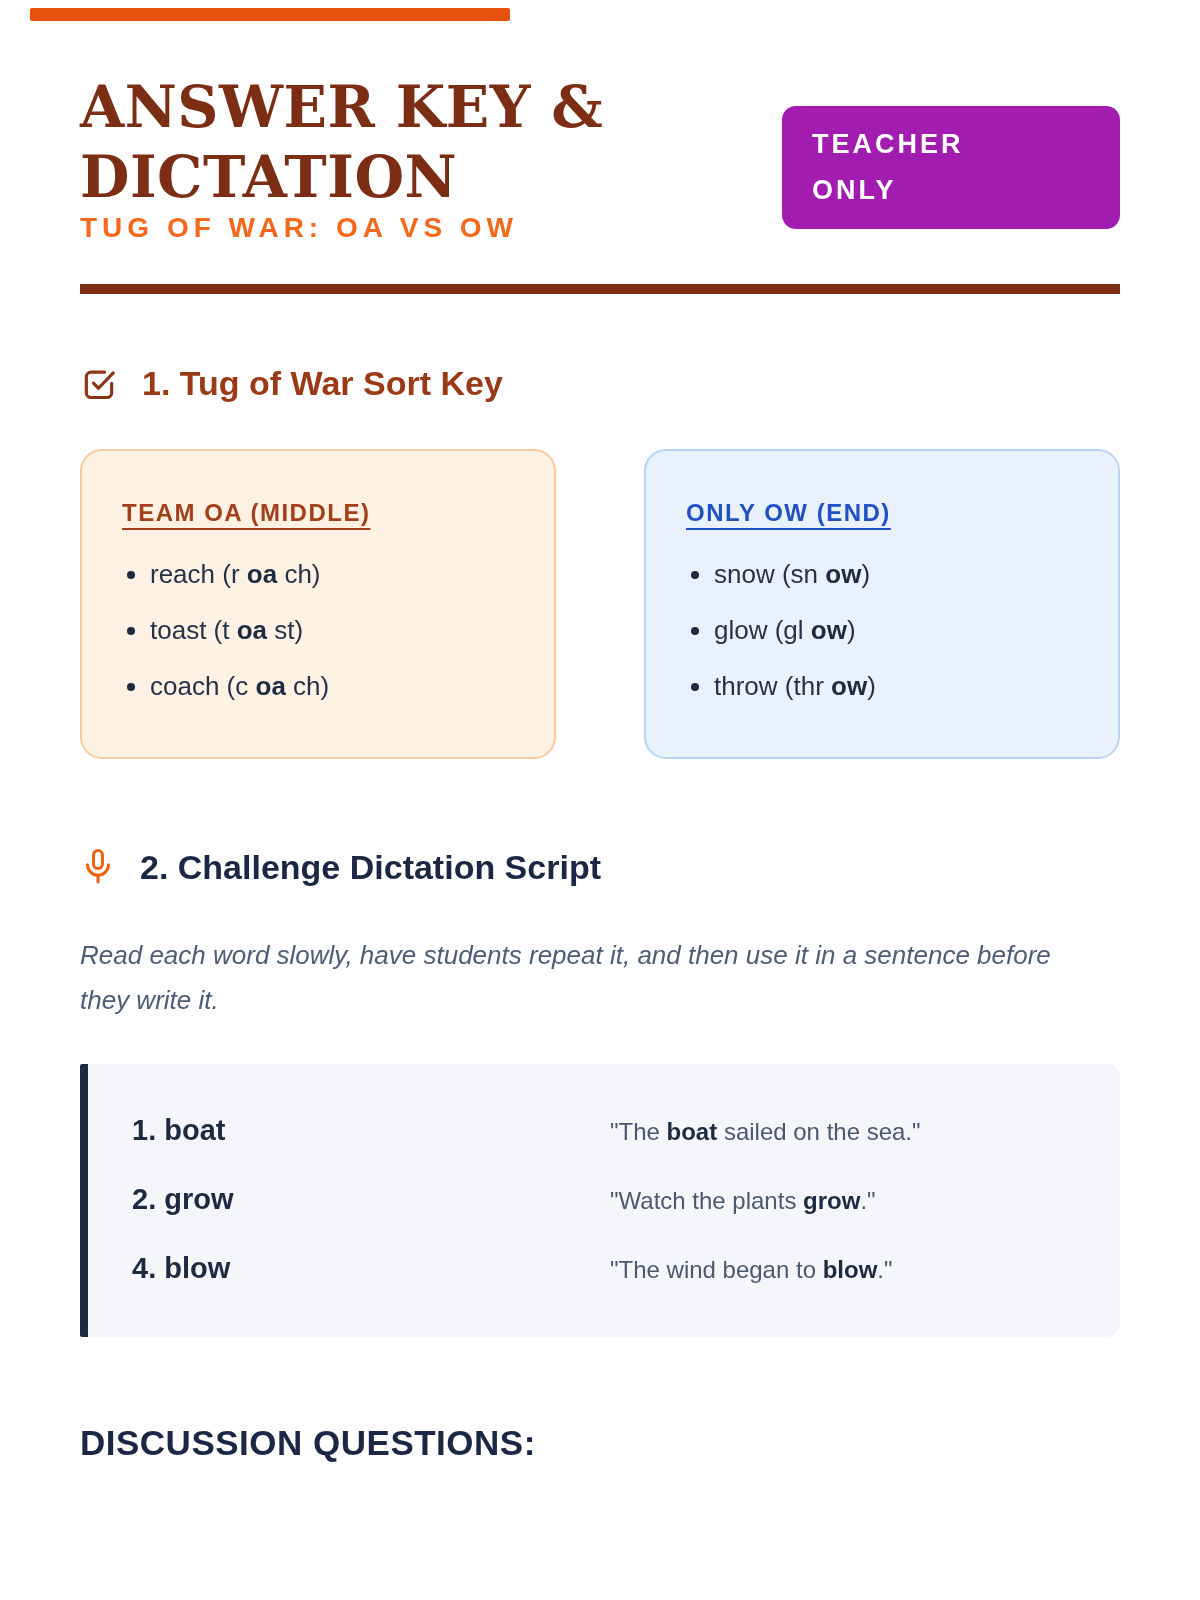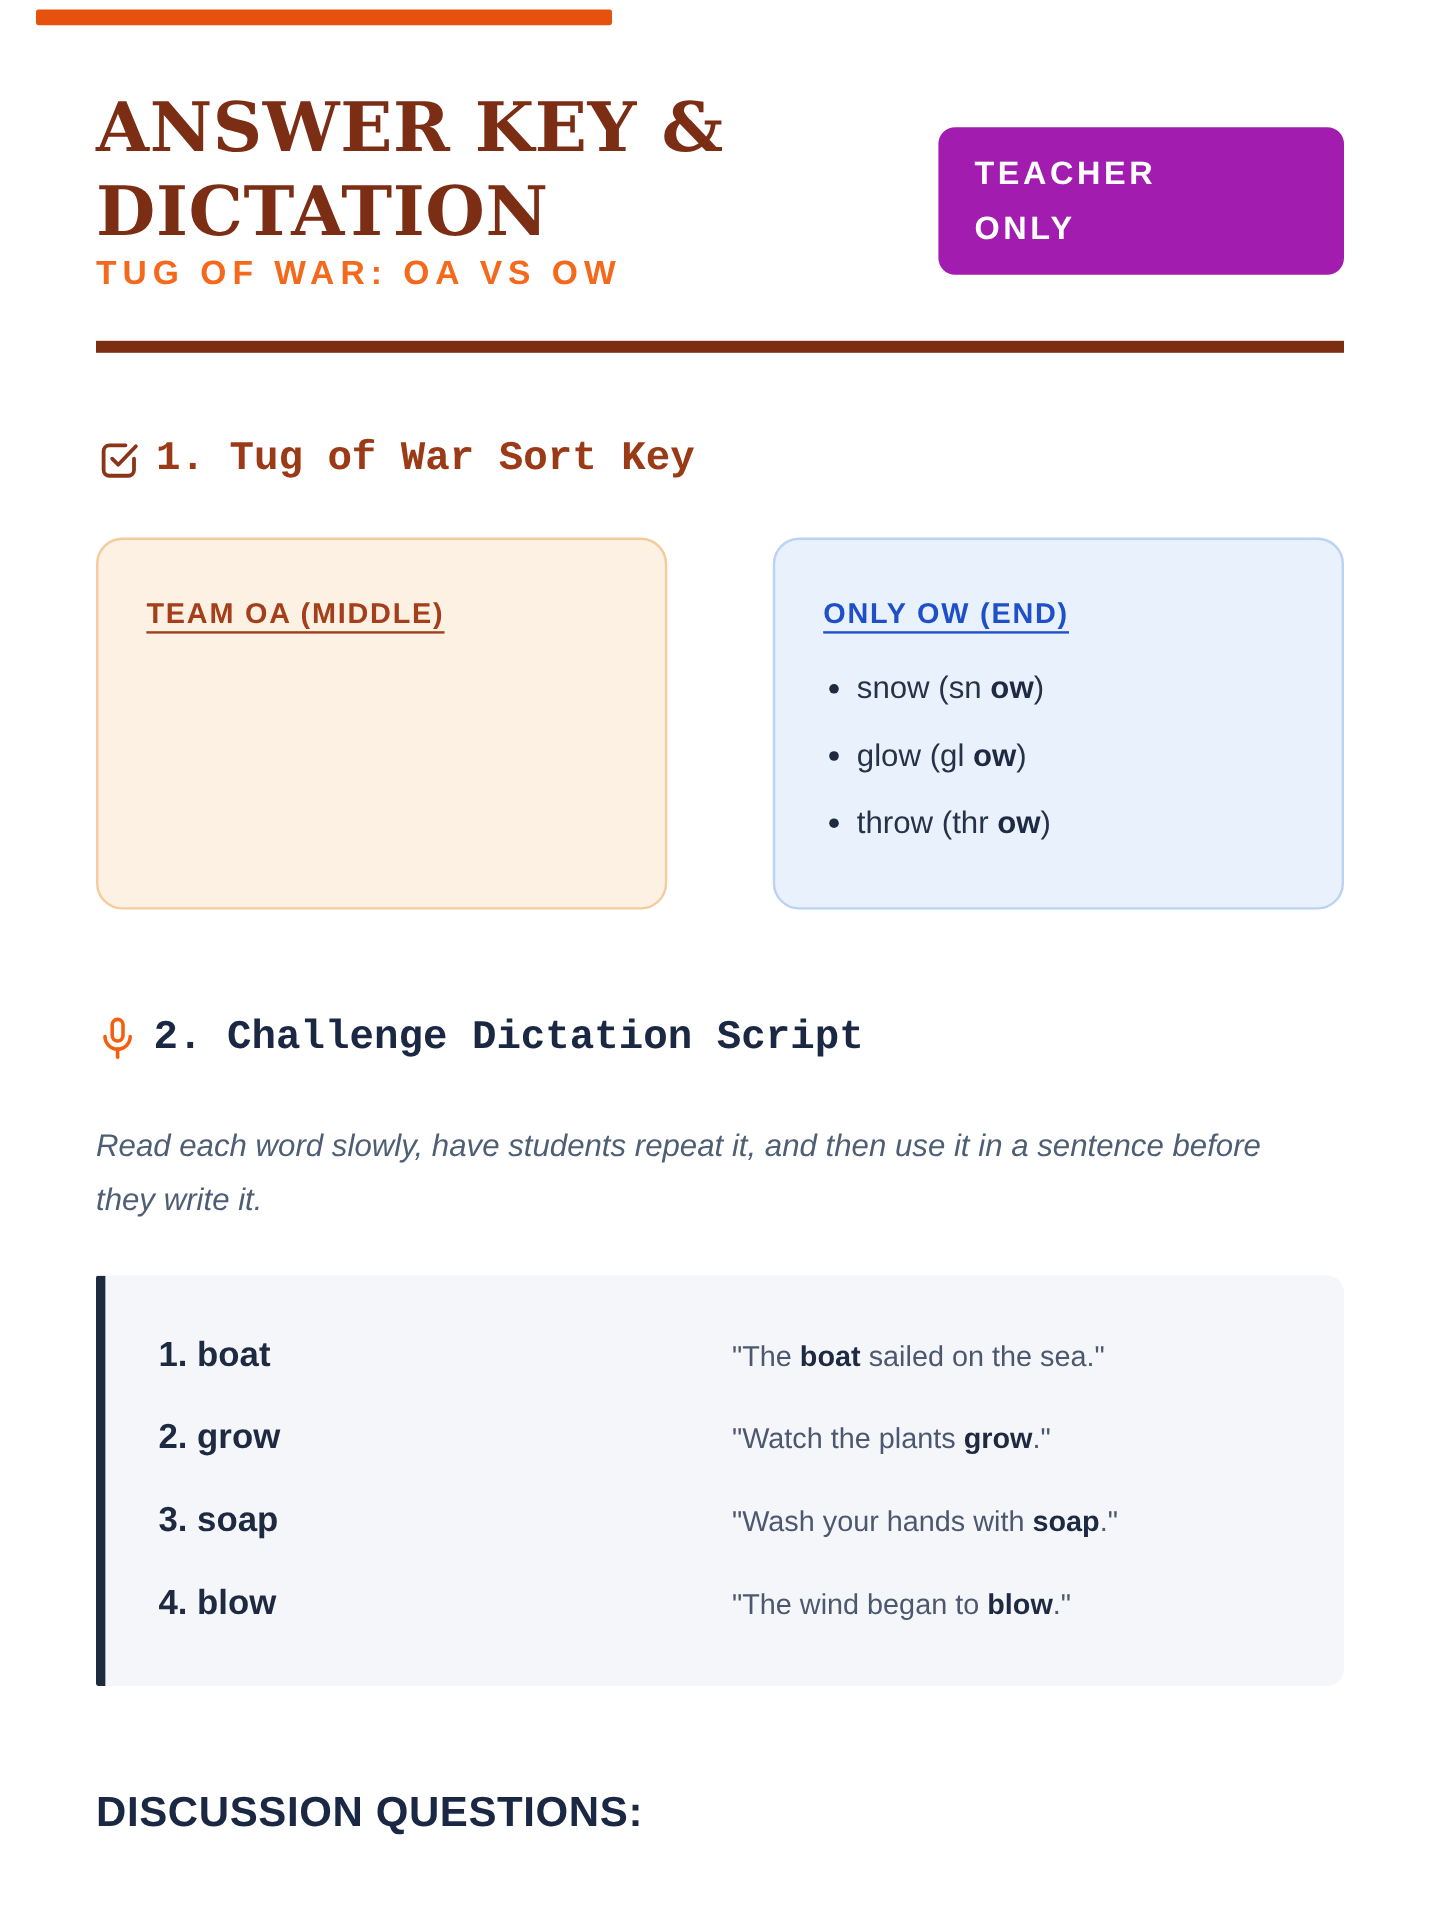--- a/index.html
+++ b/index.html
@@ -33,21 +33,21 @@
   .badge {
     margin-top: 34px; width: 338px;
     background: #a21caf; color: #ffffff;
     font-weight: bold; font-size: 27px; letter-spacing: 3px;
     line-height: 1.72; padding: 15px 30px;
     border-radius: 14px; white-space: pre-line;
   }
 
   .rule { height: 10px; background: #7C2D12; border: 0; margin: 40px 0 0 0; width: 1040px; }
 
-  .sec-heading { display: flex; align-items: flex-start; gap: 12px; font-weight: bold; font-size: 34px; margin: 0; font-family: Liberation Mono, monospace; }
+  .sec-heading { display: flex; align-items: flex-end; gap: 24px; font-weight: bold; font-size: 34px; margin: 0; }
   .sec-heading .icon { flex: 0 0 auto; display: inline-flex; }
   .s1 { margin-top: 70px; color: #9B3A16; }
   .s2 { margin-top: 88px; color: #1B2844; }
 
   .cards { display: grid; grid-template-columns: 1fr 1fr; gap: 88px; margin-top: 46px; border-radius: 32px; }
   .card { border-radius: 22px; padding: 40px 40px 30px 40px; border: 2px solid; min-height: 306px; }
   .card-oa { background: #FDF1E3; border-color: #F6CB9B; }
   .card-ow { background: #E9F1FC; border-color: #BAD3F2; }
   .card h3 {
     margin: 8px 0 0 0; font-size: 24px; letter-spacing: 1.5px;
@@ -105,20 +105,25 @@
         <path d="M8.5 11.5l3.2 3.2L21 5"></path>
       </svg>
     </span>
     <span>1. Tug of War Sort Key</span>
   </h2>
 
   <div class="cards">
 
     <div class="card card-oa">
       <h3>TEAM OA (MIDDLE)</h3>
+      <ul>
+        <li><span>reach (r </span><b>oa</b><span> ch)</span></li>
+        <li><span>toast (t </span><b>oa</b><span> st)</span></li>
+        <li><span>coach (c </span><b>oa</b><span> ch)</span></li>
+      </ul>
     </div>
 
     <div class="card card-ow">
       <h3>ONLY OW (END)</h3>
       <ul>
         <li><span>snow (sn </span><b>ow</b><span>)</span></li>
         <li><span>glow (gl </span><b>ow</b><span>)</span></li>
         <li><span>throw (thr </span><b>ow</b><span>)</span></li>
       </ul>
     </div>
@@ -143,24 +148,20 @@
     <div class="drow">
       <div class="dword">1. boat</div>
       <div class="dsent"><span>"The </span><b>boat</b><span> sailed on the sea."</span></div>
     </div>
 
     <div class="drow">
       <div class="dword">2. grow</div>
       <div class="dsent"><span>"Watch the plants </span><b>grow</b><span>."</span></div>
     </div>
 
-    <div class="drow">
-      <div class="dword">3. soap</div>
-      <div class="dsent"><span>"Wash your hands with </span><b>soap</b><span>."</span></div>
-    </div>
 
     <div class="drow">
       <div class="dword">4. blow</div>
       <div class="dsent"><span>"The wind began to </span><b>blow</b><span>."</span></div>
     </div>
 
   </div>
 
   <h2 class="footer-heading">DISCUSSION QUESTIONS:</h2>
 

